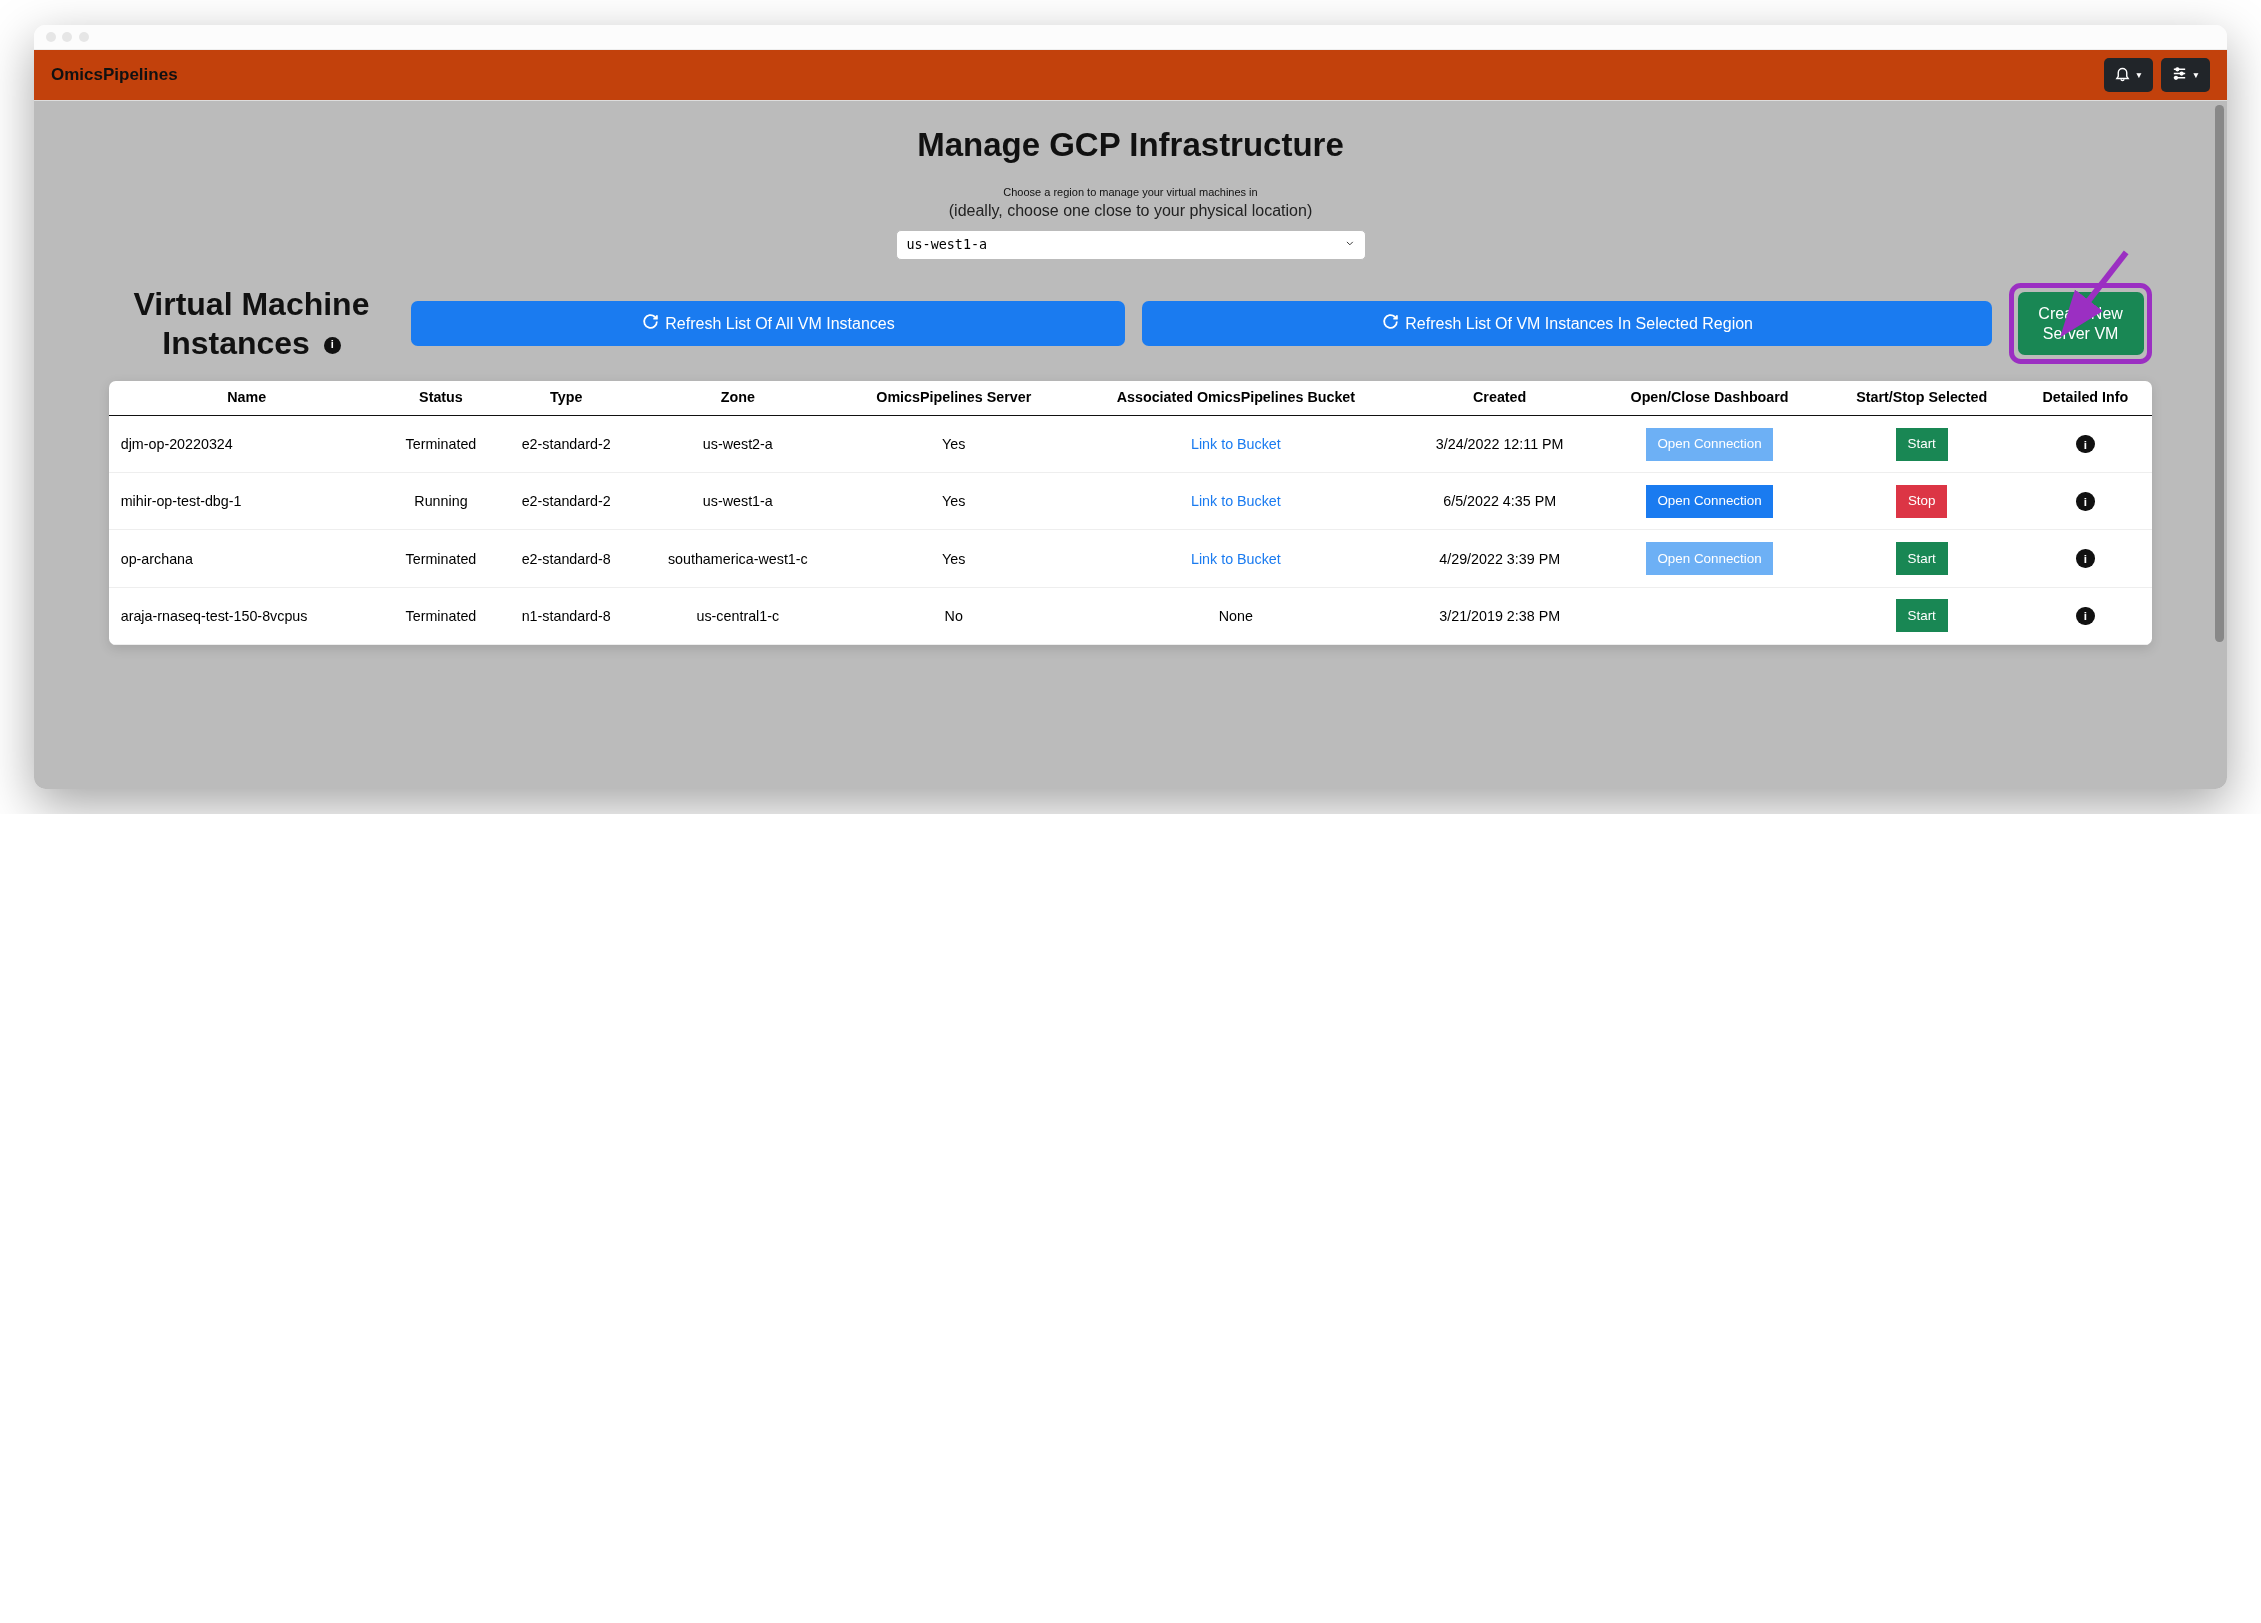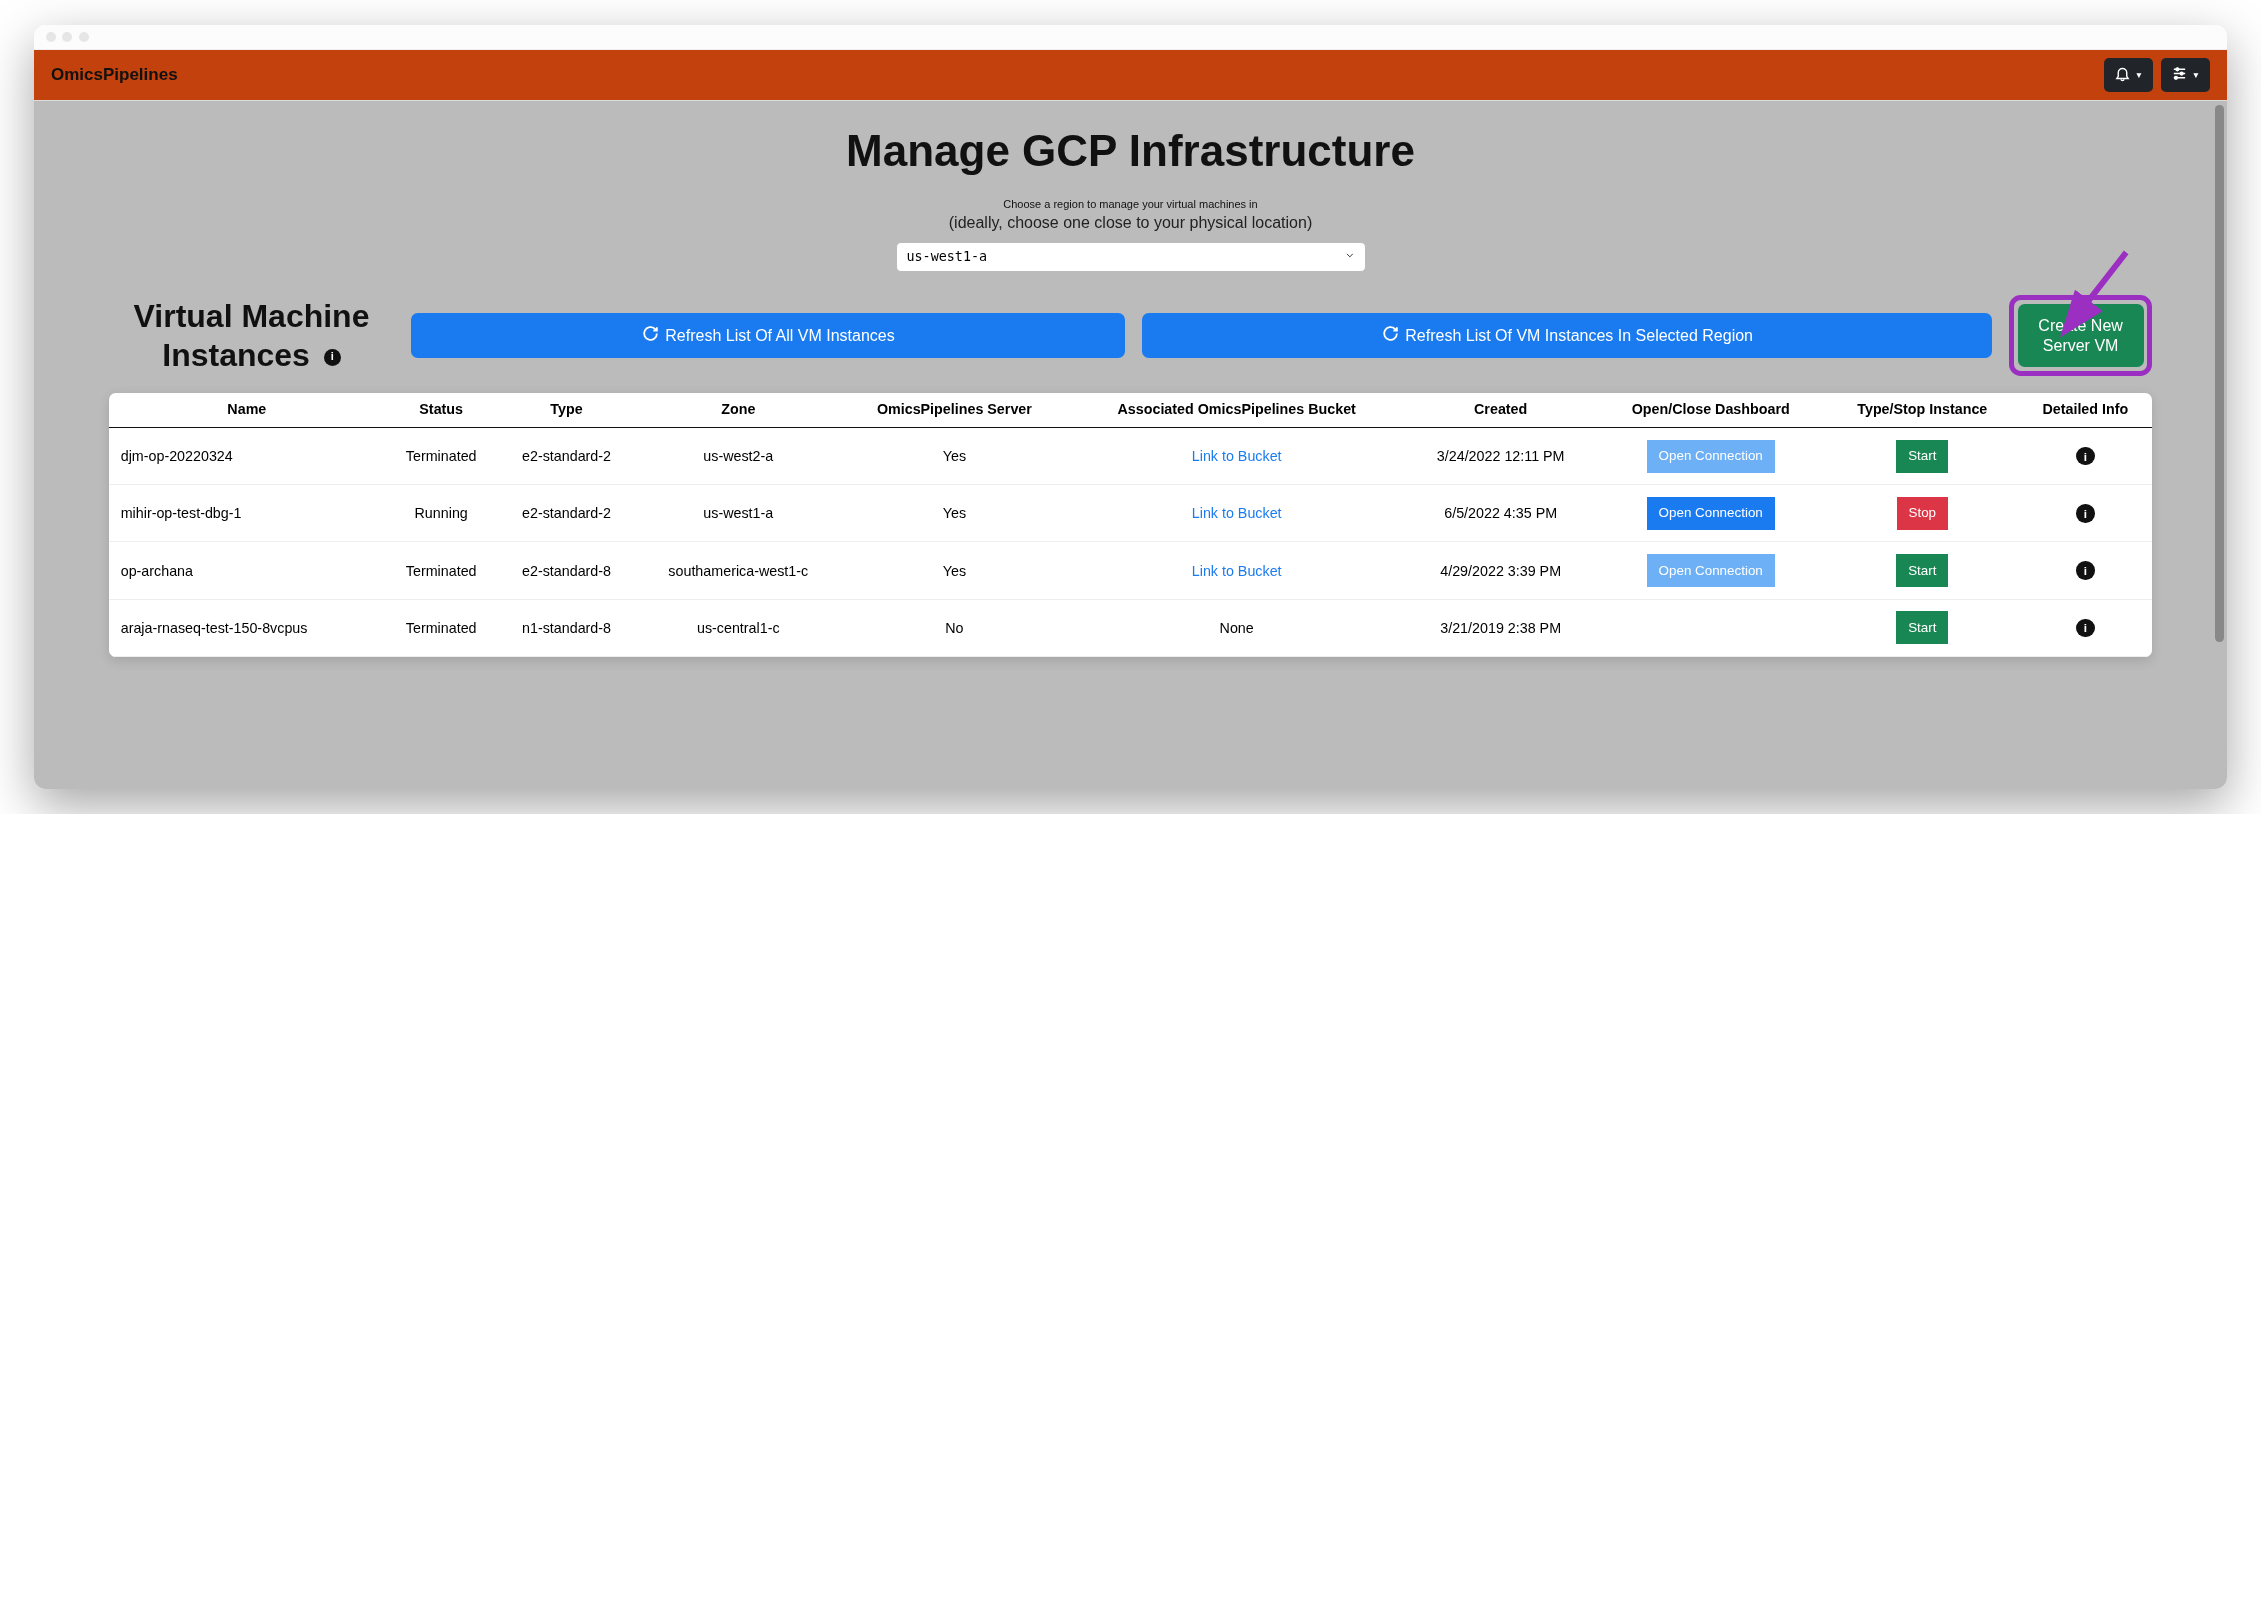--- a/index.html
+++ b/index.html
@@ -64,21 +64,21 @@
 .scrollbar-thumb {
   position: absolute;
   top: 0;
   left: 1.7px;
   width: 8.4px;
   height: 537px;
   background: #888;
   border-radius: 4.2px;
 }
 
-.page-title { text-align: center; font-size: 44px; font-weight: 800; color: #111; margin-bottom: 22px; }
+.page-title { text-align: center; font-size: 33px; font-weight: 800; color: #111; margin-bottom: 22px; }
 .subtitle { text-align: center; font-size: 11px; color: #111; margin-bottom: 3.4px; }
 .subtitle-note { text-align: center; font-size: 16px; color: #222; margin-bottom: 10px; }
 
 .region-select {
   display: block;
   margin: 0 auto 23.5px auto;
   width: 470px;
   padding: 6.7px 10px;
   font-size: 13.4px;
   border: 0.8px solid #bbb;
@@ -277,21 +277,21 @@
         <thead>
           <tr>
             <th>Name</th>
             <th>Status</th>
             <th>Type</th>
             <th>Zone</th>
             <th>OmicsPipelines Server</th>
             <th>Associated OmicsPipelines Bucket</th>
             <th>Created</th>
             <th>Open/Close Dashboard</th>
-            <th>Type/Stop Instance</th>
+            <th>Start/Stop Selected</th>
             <th>Detailed Info</th>
           </tr>
         </thead>
         <tbody id="vm-tbody">
             <tr>
               <td class="name-cell">djm-op-20220324</td>
               <td>Terminated</td>
               <td>e2-standard-2</td>
               <td>us-west2-a</td>
               <td>Yes</td>

